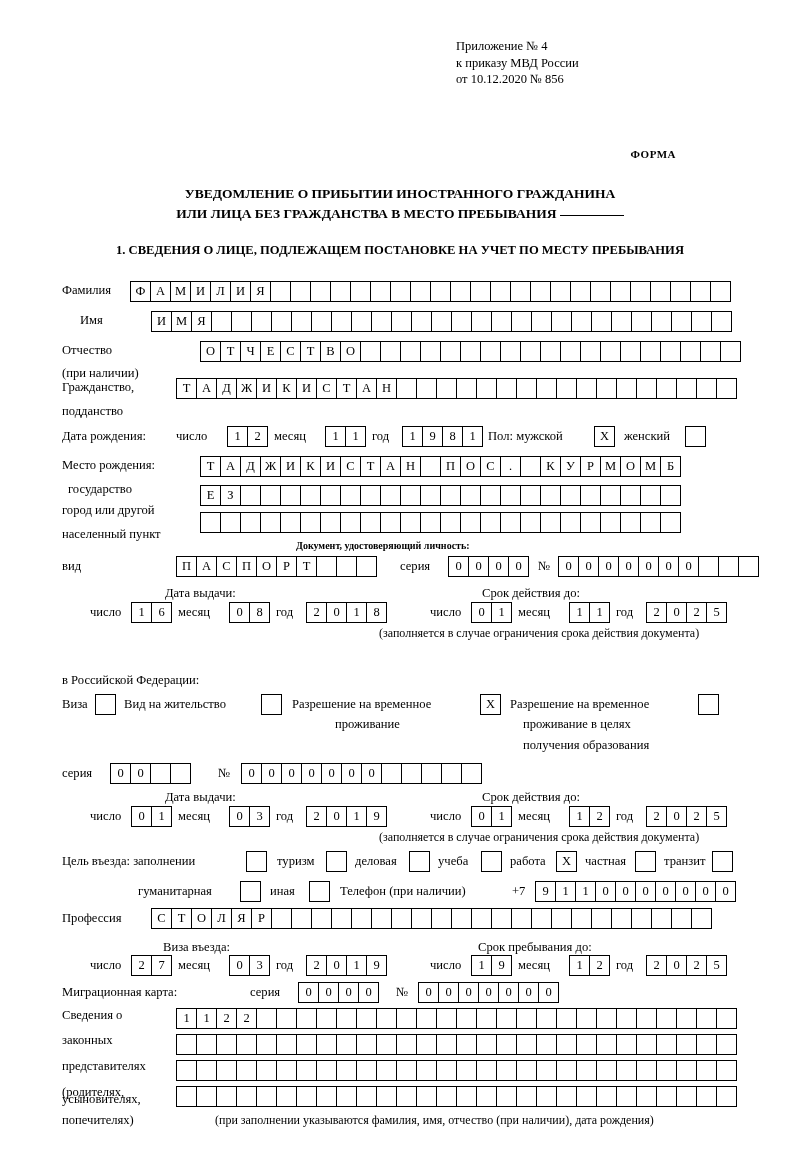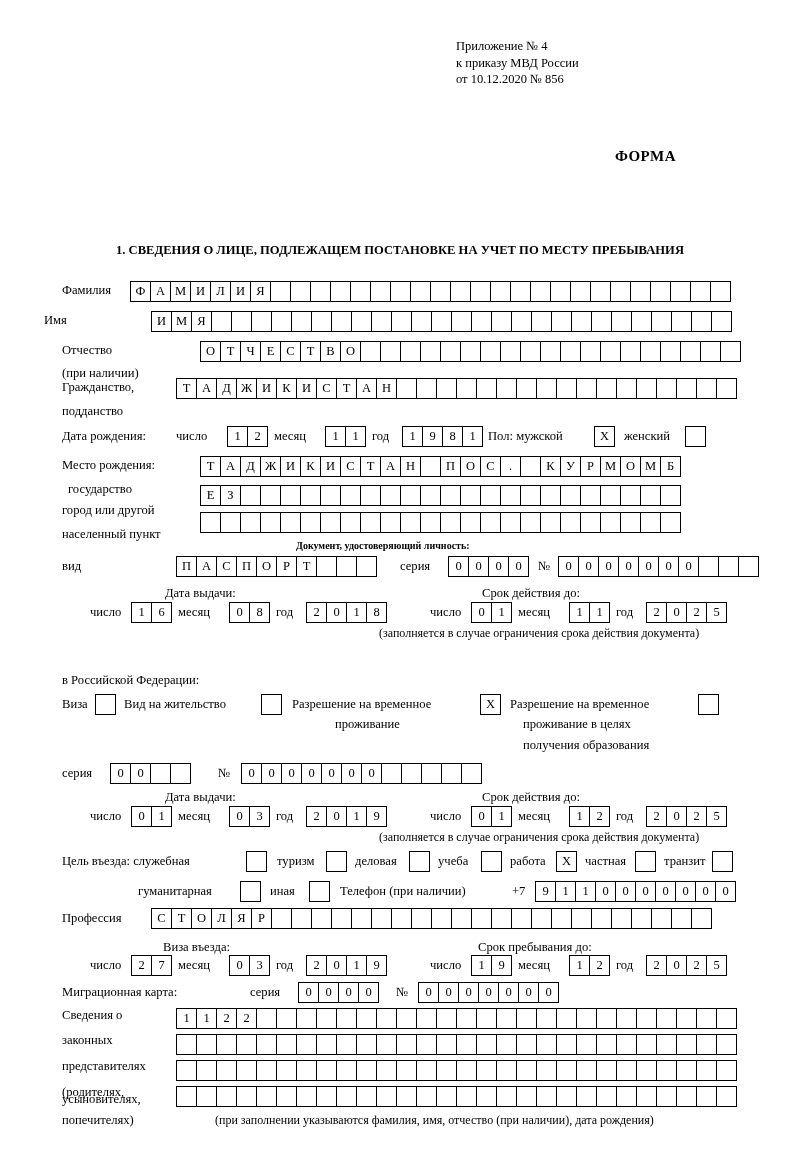--- a/index.html
+++ b/index.html
@@ -37,21 +37,21 @@
     margin-top: 9px;
     font-size: 11.5px;
     line-height: 1.3;
   }
   .forma {
     position: absolute;
     top: 148px;
     right: 56px;
     font-weight: bold;
     letter-spacing: 0.5px;
-    font-size: 15px;
+    font-size: 11px;
   }
   .title {
     position: absolute;
     top: 184px;
     left: 0;
     width: 800px;
     text-align: center;
     font-weight: bold;
     font-size: 13.5px;
     line-height: 1.45;
@@ -127,20 +127,24 @@
 <div class="page">
 
   <div class="hdr">
     <div>Приложение № 4</div>
     <div class="l2">к приказу МВД России</div>
     <div>от 10.12.2020 № 856</div>
   </div>
 
   <div class="forma">ФОРМА</div>
 
+  <div class="title">
+    <div>УВЕДОМЛЕНИЕ О ПРИБЫТИИ ИНОСТРАННОГО ГРАЖДАНИНА</div>
+    <div class="ln2"><span>ИЛИ ЛИЦА БЕЗ ГРАЖДАНСТВА В МЕСТО ПРЕБЫВАНИЯ</span> <span class="blank"></span></div>
+  </div>
 
   <div class="sect1">1. СВЕДЕНИЯ О ЛИЦЕ, ПОДЛЕЖАЩЕМ ПОСТАНОВКЕ НА УЧЕТ ПО МЕСТУ ПРЕБЫВАНИЯ</div>
 
   <div class="row" style="top:281px">
     <span class="lbl" style="left:62px;top:2px">Фамилия</span>
     <span class="cells" style="left:130px;top:0">
       <span class="c">Ф</span>
         <span class="c">А</span>
         <span class="c">М</span>
         <span class="c">И</span>
@@ -167,21 +171,21 @@
         <span class="c"></span>
         <span class="c"></span>
         <span class="c"></span>
         <span class="c"></span>
         <span class="c"></span>
         <span class="c"></span>
     </span>
   </div>
 
   <div class="row" style="top:311px">
-    <span class="lbl" style="left:44px;top:2px">Имя</span>
+    <span class="lbl" style="left:80px;top:2px">Имя</span>
     <span class="cells" style="left:151px;top:0">
       <span class="c">И</span>
         <span class="c">М</span>
         <span class="c">Я</span>
         <span class="c"></span>
         <span class="c"></span>
         <span class="c"></span>
         <span class="c"></span>
         <span class="c"></span>
         <span class="c"></span>
@@ -548,21 +552,21 @@
     <span class="cells" style="left:646px;top:0">
       <span class="c">2</span>
         <span class="c">0</span>
         <span class="c">2</span>
         <span class="c">5</span>
     </span>
   </div>
   <div class="note" style="left:379px;top:830px">(заполняется в случае ограничения срока действия документа)</div>
 
   <div class="row" style="top:851px">
-    <span class="lbl" style="left:62px;top:3px">Цель въезда: служебная</span>
+    <span class="lbl" style="left:62px;top:3px">Цель въезда: заполнении</span>
     <span class="box" style="position:absolute;left:246px;top:0"></span>
     <span class="lbl" style="left:277px;top:3px">туризм</span>
     <span class="box" style="position:absolute;left:326px;top:0"></span>
     <span class="lbl" style="left:355px;top:3px">деловая</span>
     <span class="box" style="position:absolute;left:409px;top:0"></span>
     <span class="lbl" style="left:438px;top:3px">учеба</span>
     <span class="box" style="position:absolute;left:481px;top:0"></span>
     <span class="lbl" style="left:510px;top:3px">работа</span>
     <span class="box" style="position:absolute;left:556px;top:0">X</span>
     <span class="lbl" style="left:585px;top:3px">частная</span>

